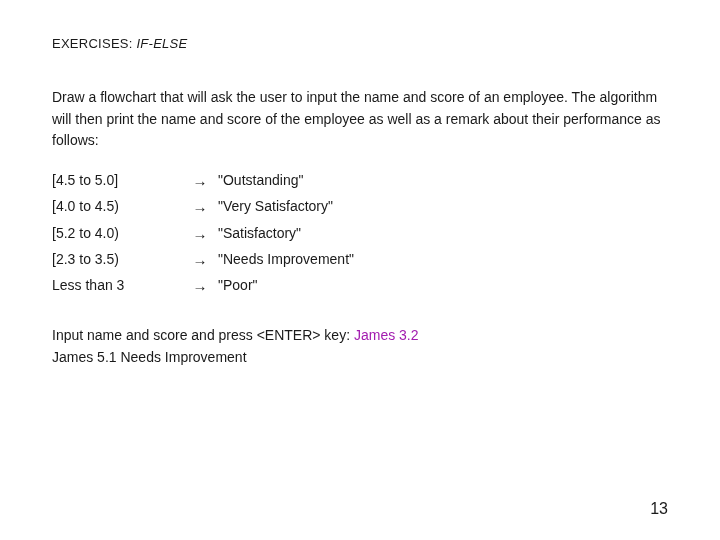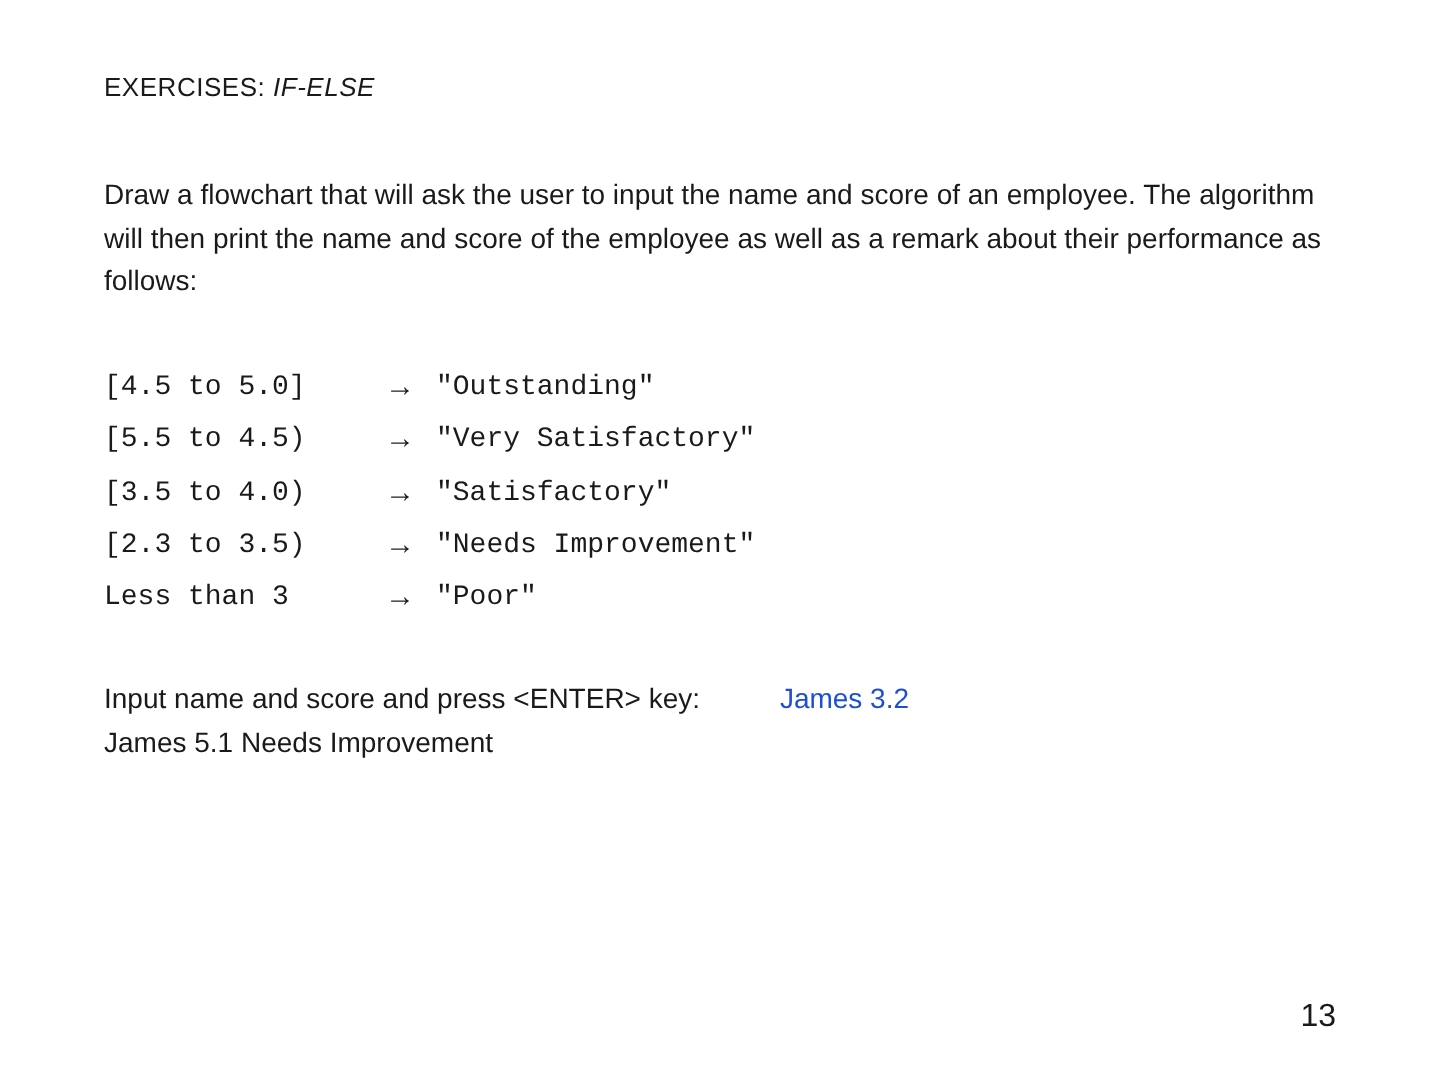--- a/index.html
+++ b/index.html
@@ -33,41 +33,40 @@
       letter-spacing: 0.02em;
     }
 
     .header-title {
       font-style: italic;
     }
 
     .description {
       font-size: 14px;
       line-height: 1.55;
-      margin-bottom: 30px;
+      margin-bottom: 16px;
       max-width: 620px;
     }
 
     .range-table {
       margin-bottom: 26px;
       display: table;
       border-spacing: 0;
     }
 
     .range-row {
       display: table-row;
     }
 
     .range-cell {
       display: table-cell;
       font-size: 14px;
       line-height: 1.75;
       padding-right: 0;
       vertical-align: top;
-      font-family: Liberation Mono, monospace;
     }
 
     .range-cell.range-label {
       width: 130px;
       white-space: nowrap;
     }
 
     .range-cell.arrow {
       width: 36px;
       text-align: center;
@@ -83,23 +82,22 @@
       letter-spacing: 0.03em;
       margin-bottom: 14px;
     }
 
     .sample-display-text {
       font-size: 14px;
       line-height: 1.55;
     }
 
     .sample-highlight {
-      color: #1d4ed8;
+      color: #a21caf;
       font-weight: normal;
-      margin-left: 36px;
     }
 
     .page-number {
       position: absolute;
       bottom: 22px;
       right: 52px;
       font-size: 16px;
       color: #1a1a1a;
     }
 
@@ -119,26 +117,26 @@
   <div class="description">Draw a flowchart that will ask the user to input the name and score of an employee. The algorithm will then print the name and score of the employee as well as a remark about their performance as follows:</div>
 
   <div class="range-table">
 
   <div class="range-row">
         <div class="range-cell range-label">[4.5  to 5.0]</div>
         <div class="range-cell arrow"><span class="arrow-char">→</span></div>
         <div class="range-cell remark">"Outstanding"</div>
       </div>
       <div class="range-row">
-        <div class="range-cell range-label">[5.5  to 4.5)</div>
+        <div class="range-cell range-label">[4.0  to 4.5)</div>
         <div class="range-cell arrow"><span class="arrow-char">→</span></div>
         <div class="range-cell remark">"Very Satisfactory"</div>
       </div>
       <div class="range-row">
-        <div class="range-cell range-label">[3.5  to 4.0)</div>
+        <div class="range-cell range-label">[5.2  to 4.0)</div>
         <div class="range-cell arrow"><span class="arrow-char">→</span></div>
         <div class="range-cell remark">"Satisfactory"</div>
       </div>
       <div class="range-row">
         <div class="range-cell range-label">[2.3  to 3.5)</div>
         <div class="range-cell arrow"><span class="arrow-char">→</span></div>
         <div class="range-cell remark">"Needs Improvement"</div>
       </div>
       <div class="range-row">
         <div class="range-cell range-label">Less than 3</div>

